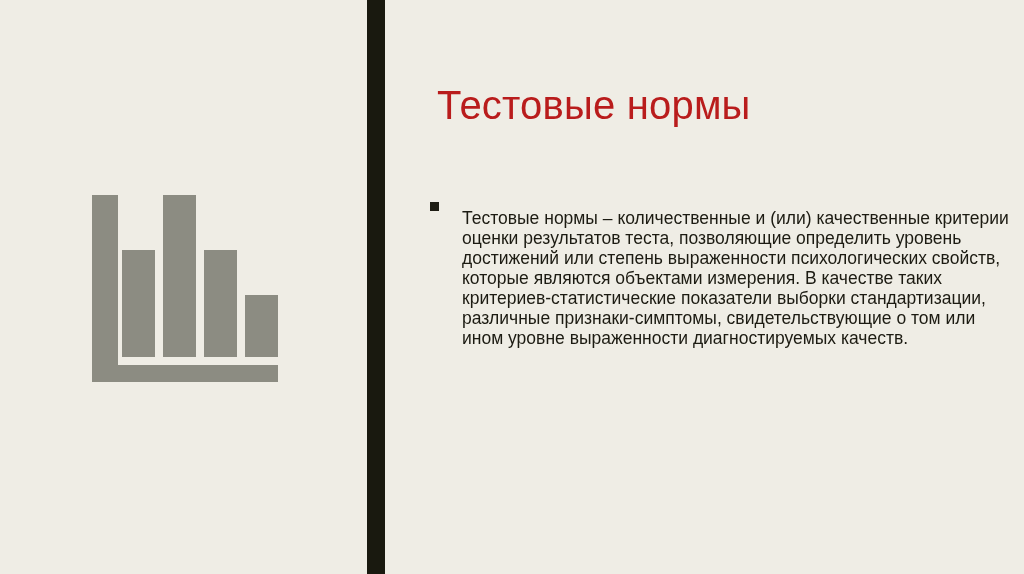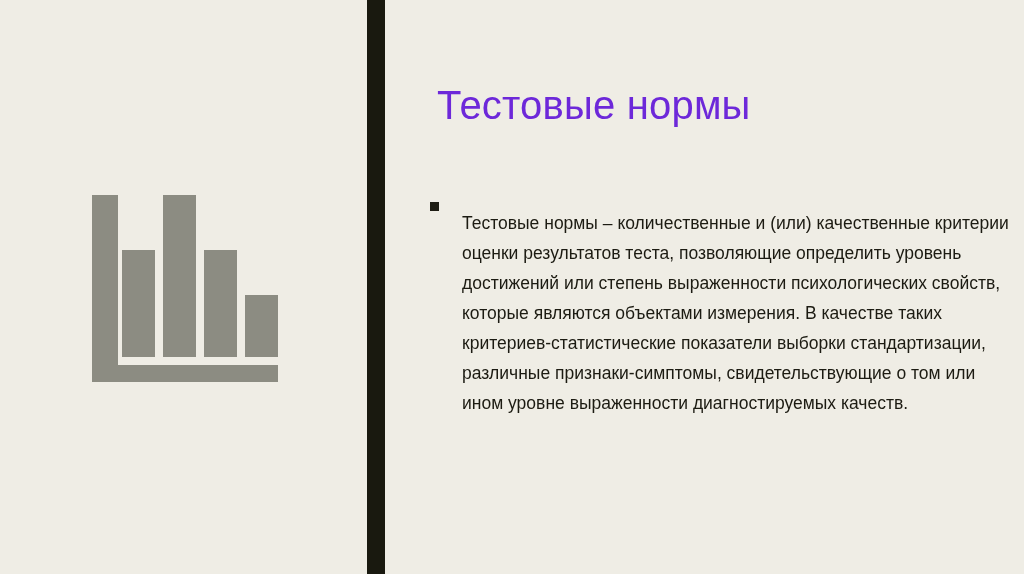--- a/index.html
+++ b/index.html
@@ -65,21 +65,21 @@
   }
 
   #slide-title {
     position: absolute;
     left: 52px;
     top: 53px;
     width: 560px;
     font-size: 40px;
     line-height: 50px;
     font-weight: 400;
-    color: #6d28d9;
+    color: #b91c1c;
     letter-spacing: 0.2px;
     white-space: nowrap;
   }
 
   #body-block {
     position: absolute;
     left: 45px;
     top: 190px;
     width: 580px;
     display: flex;
@@ -91,21 +91,21 @@
     width: 9px;
     height: 9px;
     background: #1E1D14;
     margin-top: 12px;
     margin-right: 23px;
   }
 
   #body-text {
     flex: 1 1 auto;
     font-size: 17.5px;
-    line-height: 30px;
+    line-height: 20px;
     color: #1C1B12;
     text-align: left;
     white-space: pre-line;
   }
 </style>
 </head>
 <body style="background: rgb(239, 237, 229);">
 
 <div id="slide" style="background: rgb(239, 237, 229);">
 

